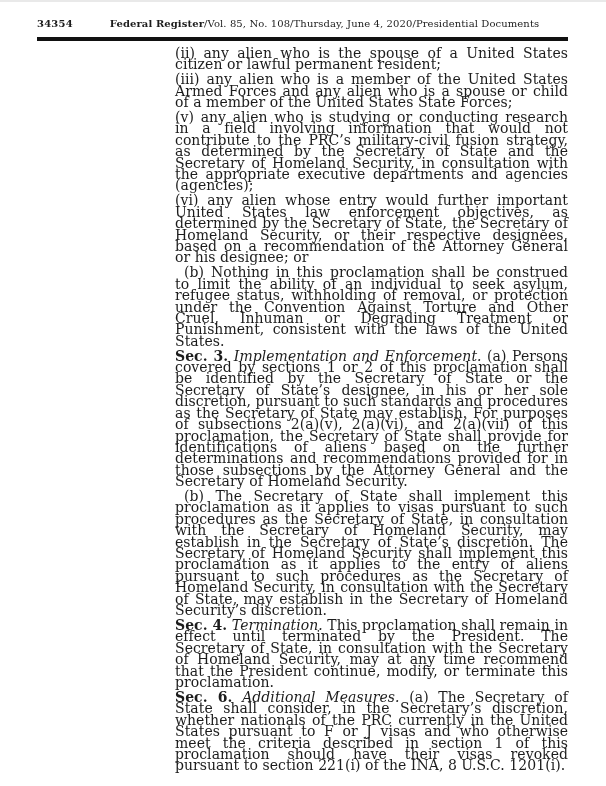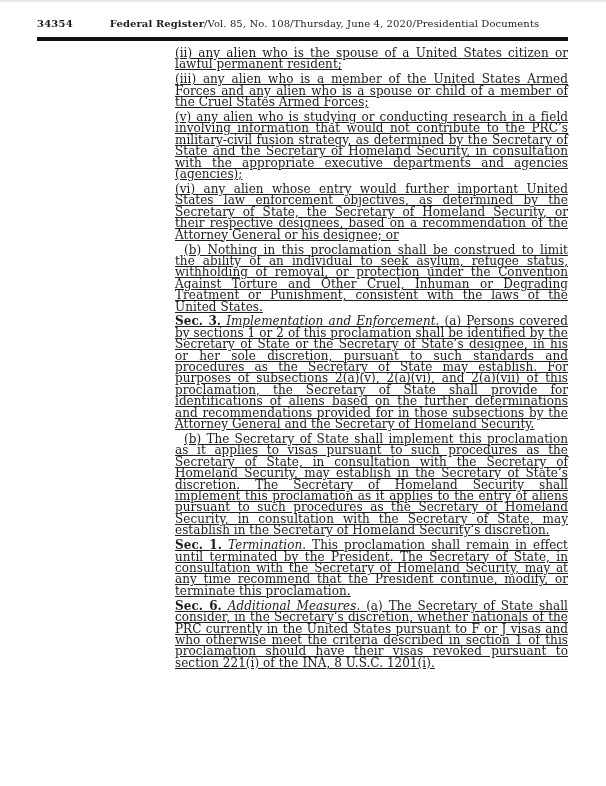--- a/index.html
+++ b/index.html
@@ -44,25 +44,24 @@
   .citation b { font-weight: bold; margin-top: 36px; }
   .header-rule {
     margin: 8px 38px 7px 37px;
     height: 3px;
     border-top: 3px solid var(--rule);
     border-bottom: 1px solid var(--rule);
   }
   .body-col {
     margin-left: 175px;
     margin-right: 38px;
-    font-size: 12px;
+    font-size: 14px;
     line-height: 11.4px;
     text-align: justify;
     letter-spacing: 0.05px;
-    text-decoration: underline;
   }
   .para {
     margin-bottom: 3.5px;
   }
   .para.indent { text-indent: 9px; }
   .seclabel { font-weight: bold; }
   .sectitle { font-style: italic; }
 </style>
 </head>
 <body>
@@ -75,35 +74,35 @@
     <span class="pageno">34354</span>
     <span class="citation"><b>Federal Register</b><span>/Vol. 85, No. 108/Thursday, June 4, 2020/Presidential Documents</span></span>
   </header>
 
   <div class="header-rule"></div>
 
   <main class="body-col">
 
     <p class="para">(ii) any alien who is the spouse of a United States citizen or lawful permanent resident;</p>
 
-    <p class="para">(iii) any alien who is a member of the United States Armed Forces and any alien who is a spouse or child of a member of the Cruel States Armed Forces;</p>
+    <p class="para">(iii) any alien who is a member of the United States Armed Forces and any alien who is a spouse or child of a member of the United States State Forces;</p>
 
 
     <p class="para">(v) any alien who is studying or conducting research in a field involving information that would not contribute to the PRC’s military-civil fusion strategy, as determined by the Secretary of State and the Secretary of Homeland Security, in consultation with the appropriate executive departments and agencies (agencies);</p>
 
     <p class="para">(vi) any alien whose entry would further important United States law enforcement objectives, as determined by the Secretary of State, the Secretary of Homeland Security, or their respective designees, based on a recommendation of the Attorney General or his designee; or</p>
 
 
     <p class="para indent">(b) Nothing in this proclamation shall be construed to limit the ability of an individual to seek asylum, refugee status, withholding of removal, or protection under the Convention Against Torture and Other Cruel, Inhuman or Degrading Treatment or Punishment, consistent with the laws of the United States.</p>
 
     <p class="para"><b class="seclabel">Sec. 3.</b> <i class="sectitle">Implementation and Enforcement.</i> <span>(a) Persons covered by sections 1 or 2 of this proclamation shall be identified by the Secretary of State or the Secretary of State’s designee, in his or her sole discretion, pursuant to such standards and procedures as the Secretary of State may establish. For purposes of subsections 2(a)(v), 2(a)(vi), and 2(a)(vii) of this proclamation, the Secretary of State shall provide for identifications of aliens based on the further determinations and recommendations provided for in those subsections by the Attorney General and the Secretary of Homeland Security.</span></p>
 
     <p class="para indent">(b) The Secretary of State shall implement this proclamation as it applies to visas pursuant to such procedures as the Secretary of State, in consultation with the Secretary of Homeland Security, may establish in the Secretary of State’s discretion. The Secretary of Homeland Security shall implement this proclamation as it applies to the entry of aliens pursuant to such procedures as the Secretary of Homeland Security, in consultation with the Secretary of State, may establish in the Secretary of Homeland Security’s discretion.</p>
 
 
-    <p class="para"><b class="seclabel">Sec. 1.</b> <i class="sectitle">Termination.</i> <span>This proclamation shall remain in effect until terminated by the President. The Secretary of State, in consultation with the Secretary of Homeland Security, may at any time recommend that the President continue, modify, or terminate this proclamation.</span></p>
+    <p class="para"><b class="seclabel">Sec. 4.</b> <i class="sectitle">Termination.</i> <span>This proclamation shall remain in effect until terminated by the President. The Secretary of State, in consultation with the Secretary of Homeland Security, may at any time recommend that the President continue, modify, or terminate this proclamation.</span></p>
 
 
     <p class="para"><b class="seclabel">Sec. 6.</b> <i class="sectitle">Additional Measures.</i> <span>(a) The Secretary of State shall consider, in the Secretary’s discretion, whether nationals of the PRC currently in the United States pursuant to F or J visas and who otherwise meet the criteria described in section 1 of this proclamation should have their visas revoked pursuant to section 221(i) of the INA, 8 U.S.C. 1201(i).</span></p>
 
 
   </main>
 </div>
 
 </body></html>

